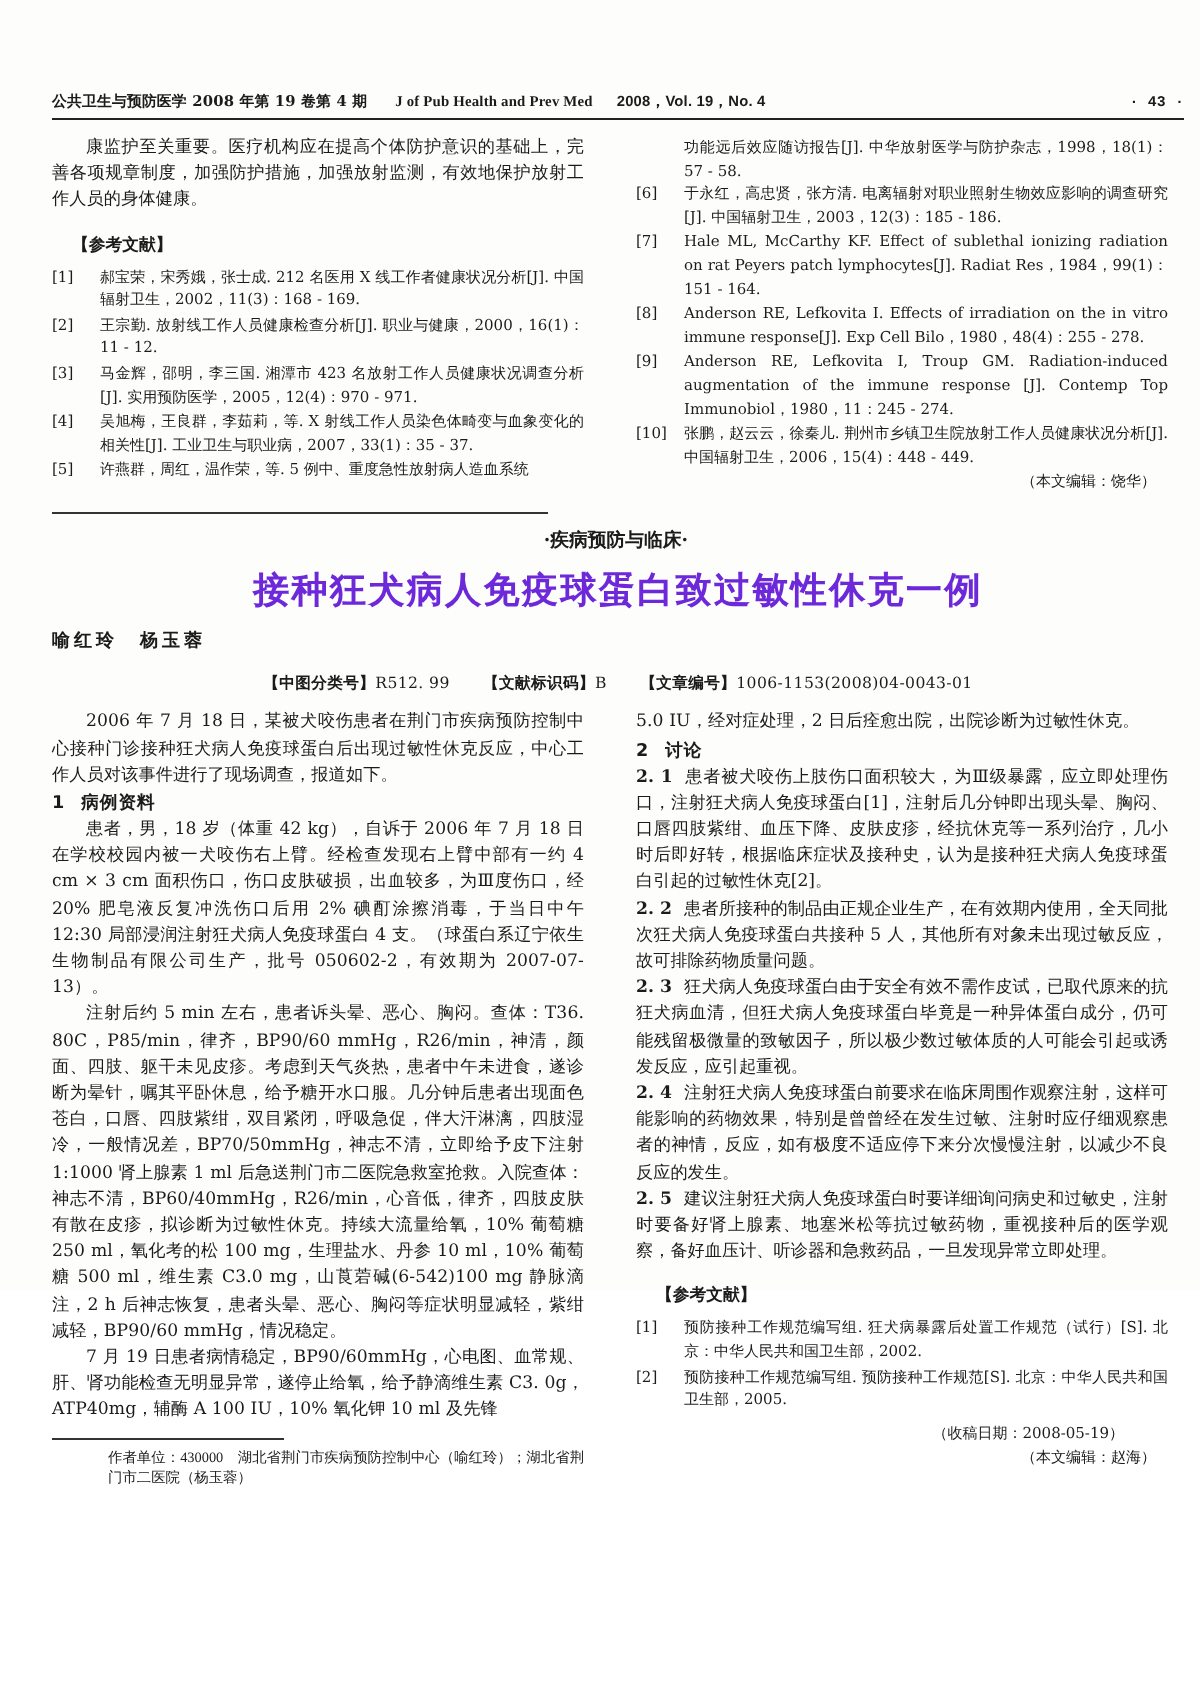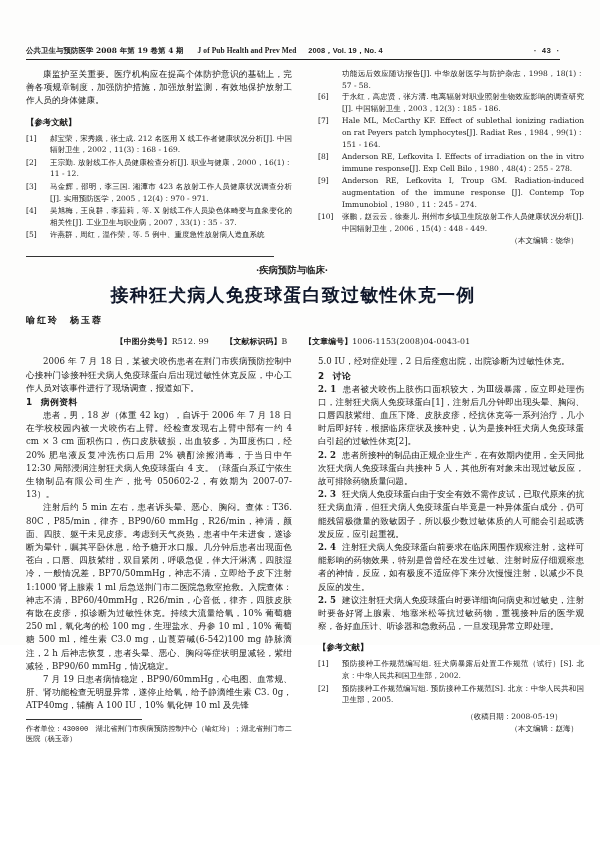--- a/index.html
+++ b/index.html
@@ -12,21 +12,21 @@
     height: 850px;
     font-family: "DejaVu Sans", "Liberation Sans", sans-serif;
     color: #1b1b1b;
     overflow: hidden;
     position: relative;
   }
   .page {
     width: 600px;
     height: 645px;
     box-sizing: border-box;
-    padding: 46px 40px 20px 26px;
+    padding: 46px 8px 20px 26px;
     position: relative;
     background: #fdfdfc;
   }
 
   
   .runhead {
     display: flex;
     align-items: baseline;
     font-size: 7.4px;
     font-weight: bold;
@@ -65,21 +65,21 @@
     text-justify: inter-character;
     letter-spacing: 0.05px;
   }
   .bodytext.indent { text-indent: 17px; }
 
   
   .ref-title {
     font-family: "DejaVu Serif", "Liberation Serif", serif;
     font-size: 8.4px;
     font-weight: bold;
-    margin: 9px 0 5px 0;
+    margin: 9px 0 5px 10px;
   }
   .ref-list { margin: 0; }
   .ref-item {
     display: flex;
     font-family: "DejaVu Serif", "Liberation Serif", serif;
     font-size: 7.5px;
     line-height: 11.6px;
     margin-bottom: 1px;
     text-align: justify;
   }
@@ -135,21 +135,21 @@
     margin-top: 2px;
     margin-bottom: 2px;
   }
   .art-title {
     font-family: "DejaVu Sans", "Liberation Sans", sans-serif;
     font-size: 18px;
     font-weight: bold;
     text-align: center;
     letter-spacing: 1.2px;
     margin: 6px 0 7px 0;
-    color: #0f172a;
+    color: #6d28d9;
   }
   .art-authors {
     font-family: "DejaVu Serif", "Liberation Serif", serif;
     font-size: 9px;
     font-weight: bold;
     letter-spacing: 2px;
     margin-bottom: 9px;
   }
   .art-meta {
     font-family: "DejaVu Serif", "Liberation Serif", serif;
@@ -182,24 +182,25 @@
     margin-right: 6px;
   }
 
   
   .fn-rule {
     border-top: 1px solid #333;
     width: 116px;
     margin: 6px 0 4px 0;
   }
   .footnote {
-    font-family: Liberation Mono, monospace;
+    font-family: Liberation Serif, serif;
     font-size: 7.2px;
     line-height: 10.8px;
     text-align: justify;
+    margin-left: 28px;
   }
 
   .spacer-sm { height: 4px; }
 </style>
 </head>
 <body>
 
 <div class="page">
 
   <div class="runhead">

